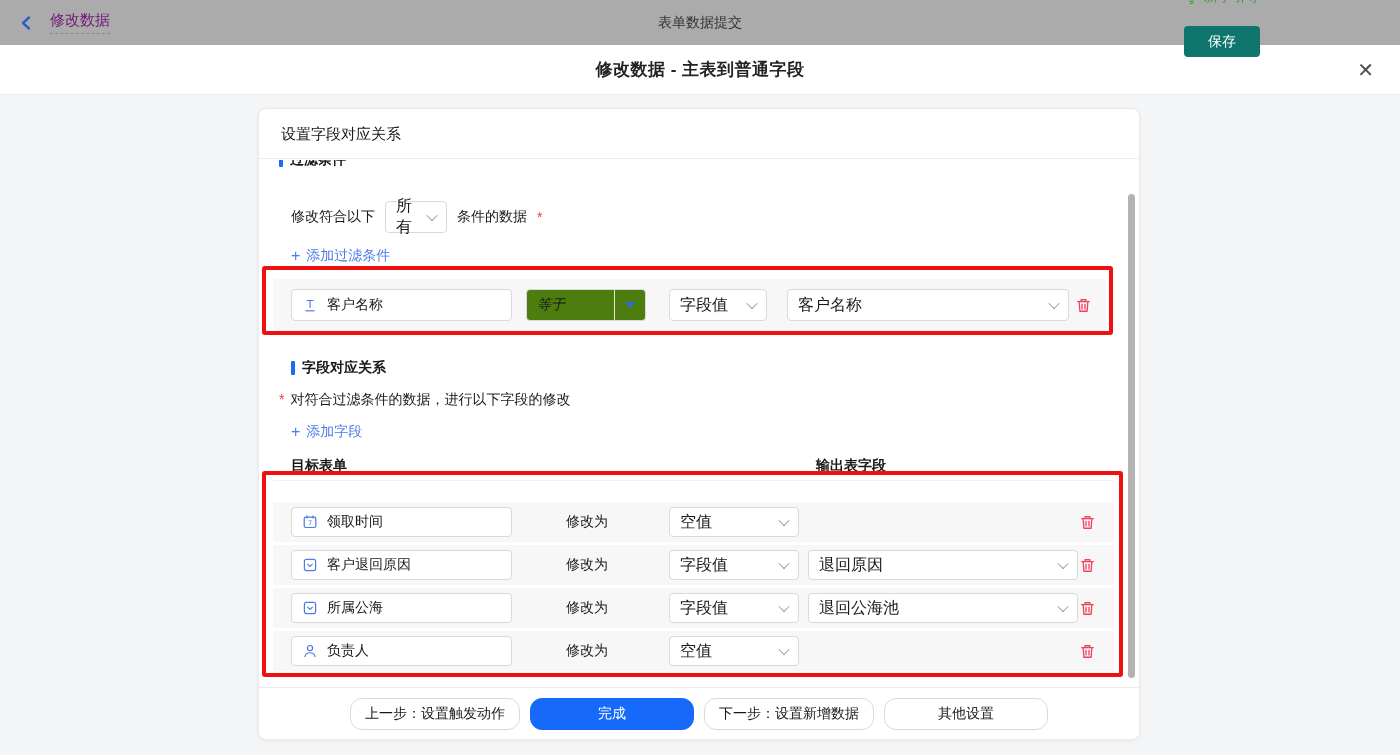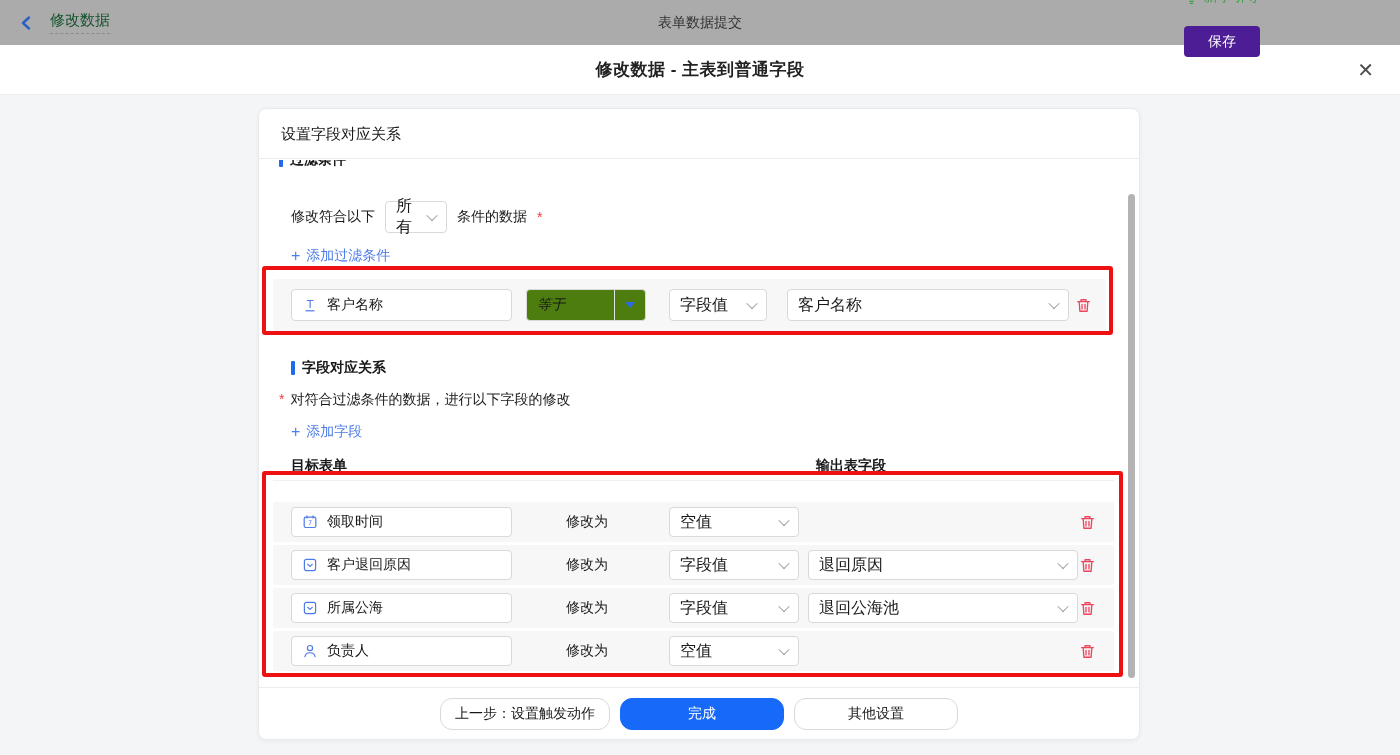--- a/index.html
+++ b/index.html
@@ -7,25 +7,25 @@
   .screen {
     position:relative; width:1400px; height:755px; overflow:hidden;
     background:#f4f5f7; color:#17181a;
     font-family:"Liberation Sans","DejaVu Sans",sans-serif; font-size:14px;
   }
   
   .topbar { position:absolute; top:0; left:0; right:0; height:45px; background:#ababab;
     display:flex; align-items:center; padding:0 18px; z-index:2; }
   .topbar-left { display:flex; align-items:center; gap:14px; width:320px; }
   .back-icon { display:flex; cursor:pointer; }
-  .back-label { font-size:15px; color:#14532d; border-bottom:1px dashed #8a8a8a; padding-bottom:3px; cursor:pointer;font-family:Liberation Mono, monospace; }
+  .back-label { font-size:15px; color:#701a75; border-bottom:1px dashed #8a8a8a; padding-bottom:3px; cursor:pointer;font-family:Liberation Mono, monospace; }
   .topbar-center { flex:1; text-align:center; font-size:14px; color:#333; }
   .topbar-right { display:flex; align-items:center; gap:20px; width:320px; justify-content:flex-end;flex-direction:column; }
   .guide { display:flex; align-items:center; gap:5px; color:#3da043; font-size:14px; cursor:pointer; }
-  .save-btn { background:#4c1d95; color:#fff; border:none; border-radius:4px; font-size:14px;
+  .save-btn { background:#0f766e; color:#fff; border:none; border-radius:4px; font-size:14px;
     height:31px; padding:0 24px; cursor:pointer; font-family:inherit; }
   
   .titlebar { position:absolute; top:45px; left:0; right:0; height:50px; background:#fff;
     border-bottom:1px solid #ededed; display:flex; align-items:center; justify-content:center; z-index:1; }
   .modal-title { font-size:17px; font-weight:700; color:#222; letter-spacing:.5px; }
   .close-x { position:absolute; right:26px; top:50%; transform:translateY(-50%);
     font-size:20px; color:#4d4d4d; cursor:pointer; line-height:1; }
   
   .card { position:absolute; left:258px; top:108px; width:882px; height:632px; background:#fff;
     border:1px solid #e9eaec; border-radius:8px; box-shadow:0 1px 4px rgba(0,0,0,.05); }
@@ -337,20 +337,21 @@
         </span>
       </div>
 
     </div>
 
     <div class="v-thumb"></div>
 
     <div class="card-footer">
       <button class="btn">上一步：设置触发动作</button>
       <button class="btn primary">完成</button>
+      <button class="btn">下一步：设置新增数据</button>
       <button class="btn w164">其他设置</button>
     </div>
   </div>
 
   <div class="annotation rect1"></div>
   <div class="annotation rect2"></div>
 
 </div>
 
 </body></html>

